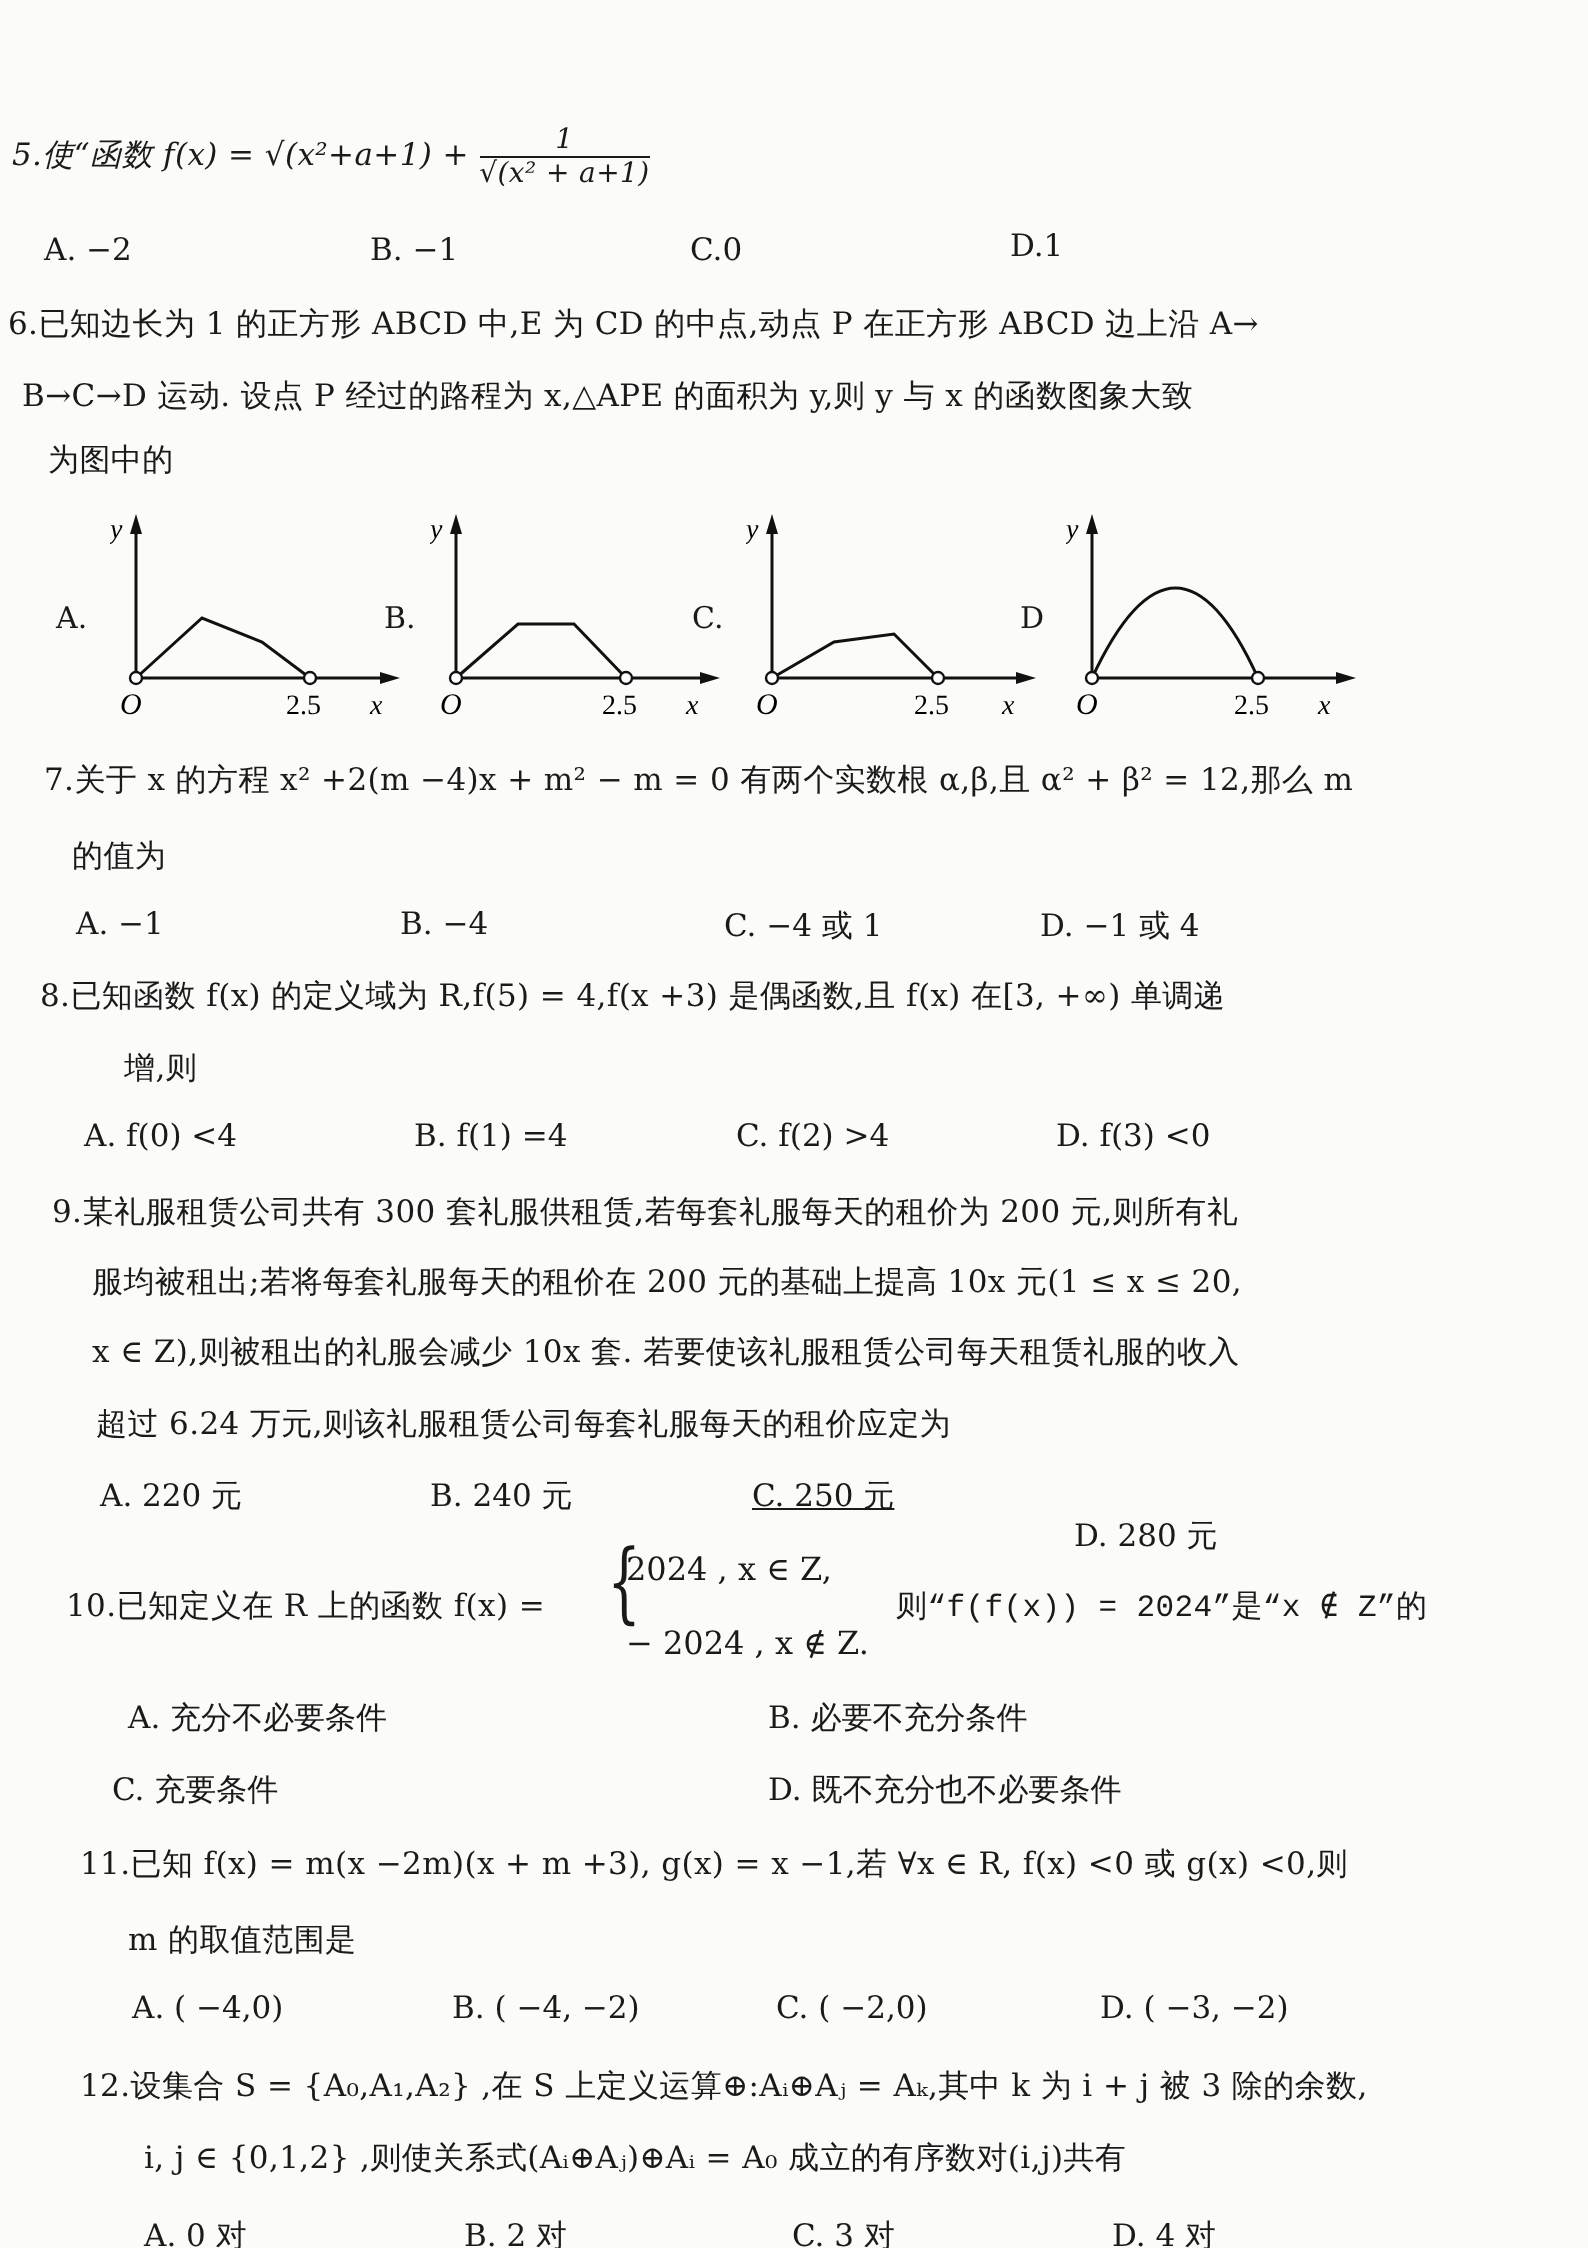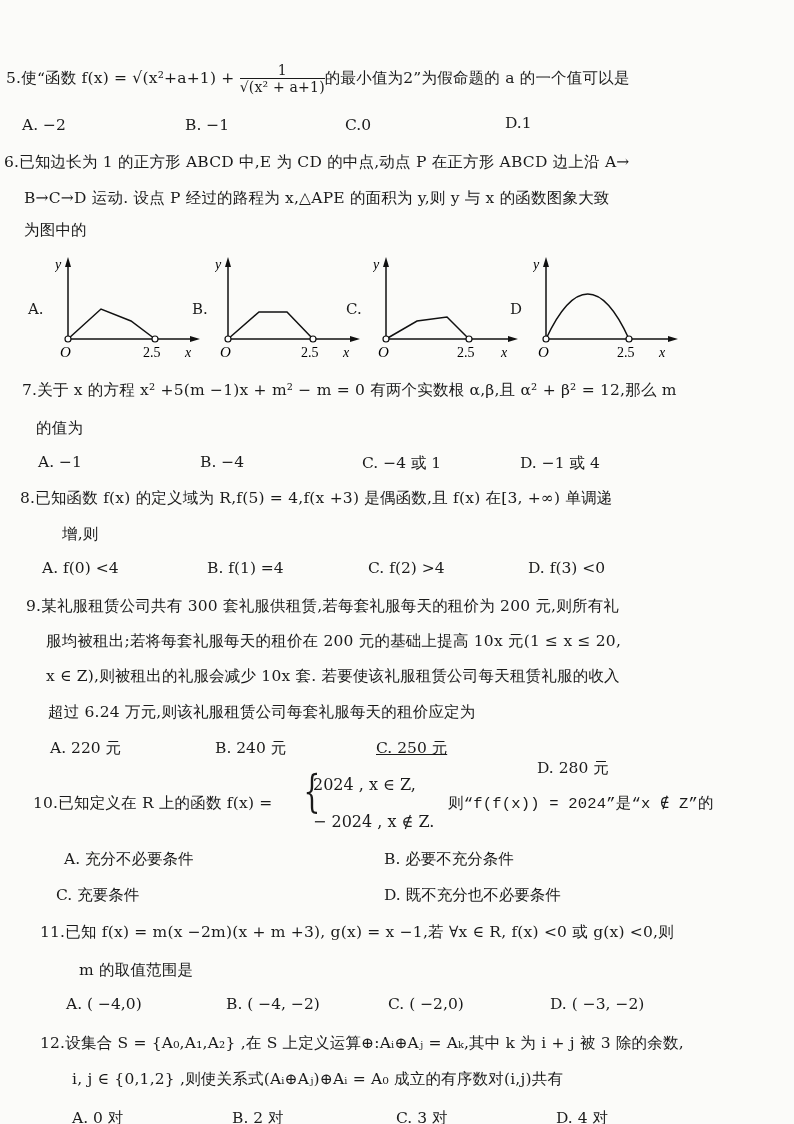--- a/index.html
+++ b/index.html
@@ -16,38 +16,38 @@
   .frac { display:inline-block; vertical-align:middle; text-align:center; font-size:14px; }
   .frac .num { display:block; border-bottom:1px solid #1a1a1a; padding:0 2px; }
   .frac .den { display:block; }
   .piece { position:absolute; font-size:16px; white-space:nowrap; }
   .brace { position:absolute; font-size:44px; font-weight:100; transform:scaleX(0.6); }
 </style>
 </head>
 <body>
 
 <div>
-  <div class="line" style="left:6px;top:62px;">
+  <div class="line" style="left:6px;top:62px;font-style:italic;">
     <span>5.</span><span>使“函数 f(x) = √(x²+a+1) +</span>
     <span class="frac">
       <span class="num">1</span>
       <span class="den">√(x² + a+1)</span>
-    </span><span>的最小值为2”为假命题的 a 的一个值可以是</span>
+    </span>
   </div>
   <div class="opt" style="left:22px;top:116px;">A. −2</div>
   <div class="opt" style="left:185px;top:116px;">B. −1</div>
   <div class="opt" style="left:345px;top:116px;">C.0</div>
   <div class="opt" style="left:505px;top:114px;">D.1</div>
 </div>
 
 <div>
   <div class="line" style="left:4px;top:152px;">
     <span>6.</span><span>已知边长为 1 的正方形 ABCD 中,E 为 CD 的中点,动点 P 在正方形 ABCD 边上沿 A→</span>
   </div>
-  <div class="line" style="left:24px;top:188px;">B→C→D 运动. 设点 P 经过的路程为 x,△APE 的面积为 y,则 y 与 x 的函数图象大致</div>
+  <div class="line" style="left:11px;top:188px;">B→C→D 运动. 设点 P 经过的路程为 x,△APE 的面积为 y,则 y 与 x 的函数图象大致</div>
   <div class="line" style="left:24px;top:220px;">为图中的</div>
 
   <div class="graph-label" style="left:28px;top:300px;">A.</div>
   <svg class="graph" style="left:55px;top:255px;" width="150" height="105">
     <line x1="13" y1="84" x2="13" y2="6" stroke="#111" stroke-width="1.5"></line>
     <polygon points="13,2 10,12 16,12" fill="#111"></polygon>
     <line x1="13" y1="84" x2="140" y2="84" stroke="#111" stroke-width="1.5"></line>
     <polygon points="145,84 135,81 135,87" fill="#111"></polygon>
     <polyline points="13,84 46,54 76,66 100,84" fill="none" stroke="#111" stroke-width="1.5"></polyline>
     <circle cx="13" cy="84" r="3" fill="#fff" stroke="#111" stroke-width="1.2"></circle>
@@ -99,21 +99,21 @@
     <circle cx="96" cy="84" r="3" fill="#fff" stroke="#111" stroke-width="1.2"></circle>
     <text x="0" y="14" font-size="14" font-style="italic" font-family="Liberation Serif, serif">y</text>
     <text x="5" y="102" font-size="15" font-style="italic" font-family="Liberation Serif, serif">O</text>
     <text x="84" y="102" font-size="14" font-family="Liberation Serif, serif">2.5</text>
     <text x="126" y="102" font-size="14" font-style="italic" font-family="Liberation Serif, serif">x</text>
   </svg>
 </div>
 
 <div>
   <div class="line" style="left:22px;top:380px;">
-    <span>7.</span><span>关于 x 的方程 x² +5(m −1)x + m² − m = 0 有两个实数根 α,β,且 α² + β² = 12,那么 m</span>
+    <span>7.</span><span>关于 x 的方程 x² +2(m −4)x + m² − m = 0 有两个实数根 α,β,且 α² + β² = 12,那么 m</span>
   </div>
   <div class="line" style="left:36px;top:418px;">的值为</div>
   <div class="opt" style="left:38px;top:453px;">A. −1</div>
   <div class="opt" style="left:200px;top:453px;">B. −4</div>
   <div class="opt" style="left:362px;top:453px;">C. −4 或 1</div>
   <div class="opt" style="left:520px;top:453px;">D. −1 或 4</div>
 </div>
 
 <div>
   <div class="line" style="left:20px;top:488px;">
@@ -150,21 +150,21 @@
   <div class="opt" style="left:64px;top:849px;">A. 充分不必要条件</div>
   <div class="opt" style="left:384px;top:849px;">B. 必要不充分条件</div>
   <div class="opt" style="left:56px;top:885px;">C. 充要条件</div>
   <div class="opt" style="left:384px;top:885px;">D. 既不充分也不必要条件</div>
 </div>
 
 <div>
   <div class="line" style="left:40px;top:922px;">
     <span>11.</span><span>已知 f(x) = m(x −2m)(x + m +3), g(x) = x −1,若 ∀x ∈ R, f(x) &lt;0 或 g(x) &lt;0,则</span>
   </div>
-  <div class="line" style="left:79px;top:960px;">m 的取值范围是</div>
+  <div class="line" style="left:64px;top:960px;">m 的取值范围是</div>
   <div class="opt" style="left:66px;top:995px;">A. ( −4,0)</div>
   <div class="opt" style="left:226px;top:995px;">B. ( −4, −2)</div>
   <div class="opt" style="left:388px;top:995px;">C. ( −2,0)</div>
   <div class="opt" style="left:550px;top:995px;">D. ( −3, −2)</div>
 </div>
 
 <div>
   <div class="line" style="left:40px;top:1033px;">
     <span>12.</span><span>设集合 S = {A₀,A₁,A₂} ,在 S 上定义运算⊕:Aᵢ⊕Aⱼ = Aₖ,其中 k 为 i + j 被 3 除的余数,</span>
   </div>

